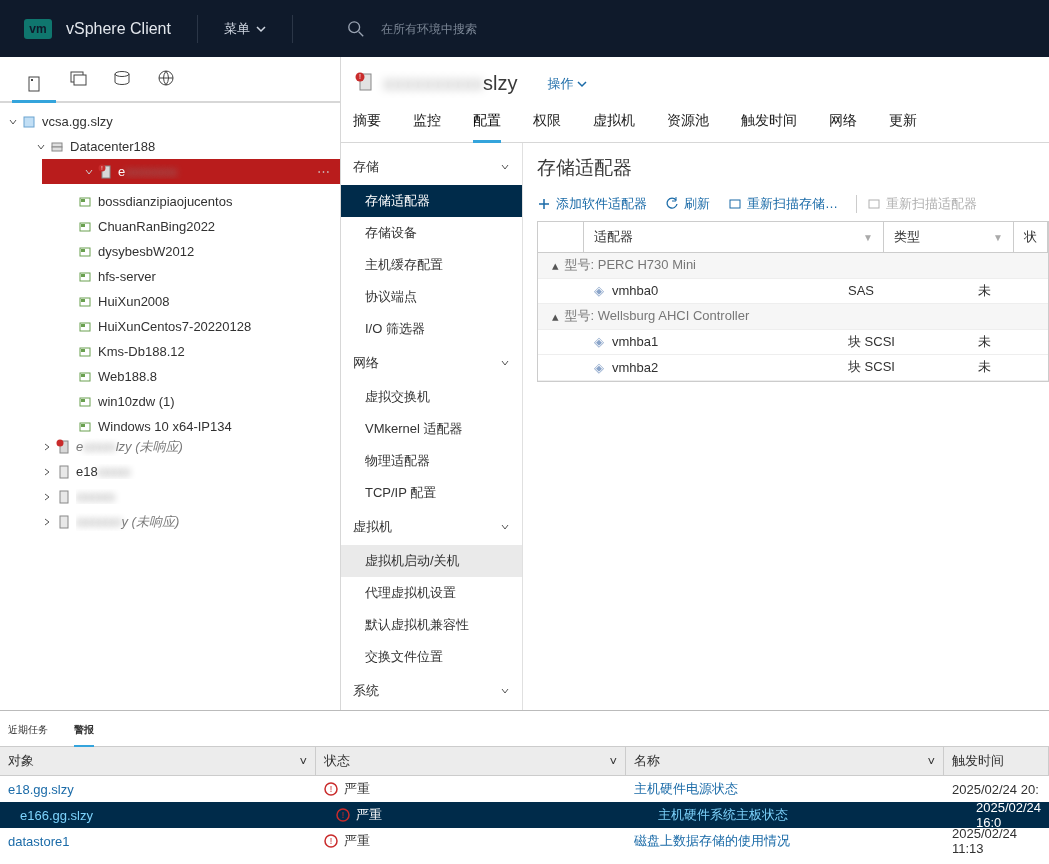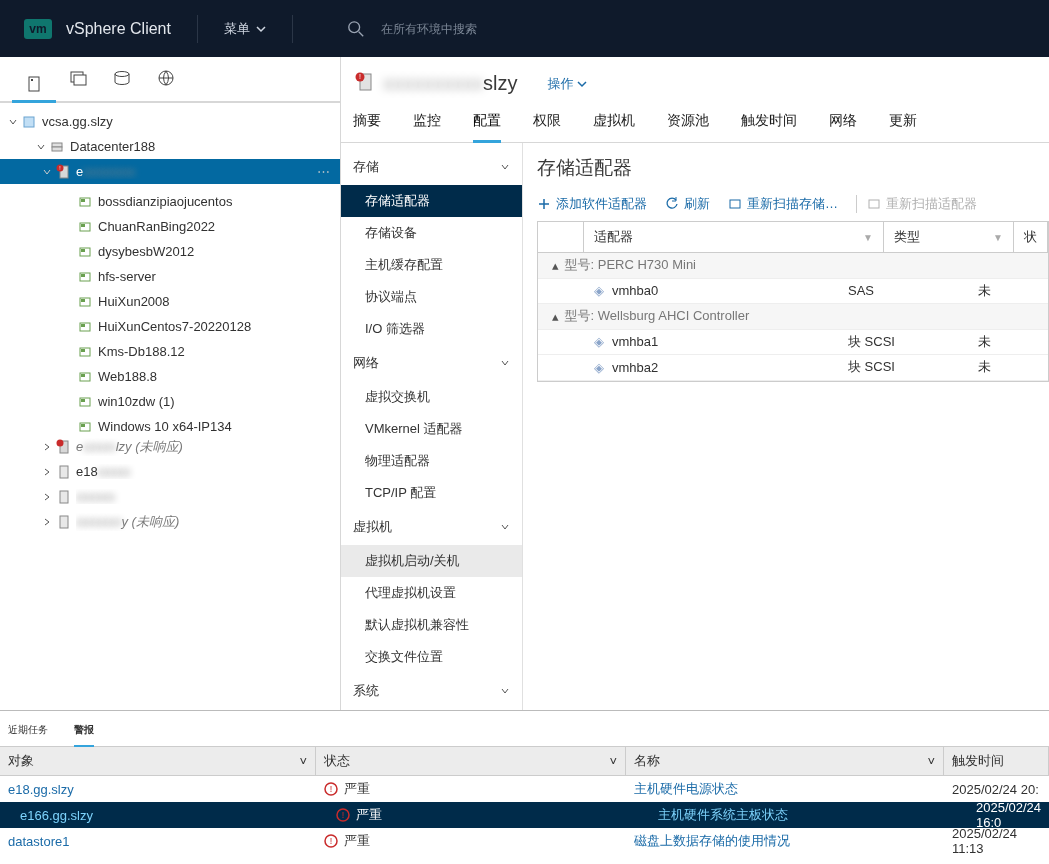--- a/index.html
+++ b/index.html
@@ -14,21 +14,21 @@
 .search-icon { width:18px; height:18px; margin-right:16px; }
 .search-input { background:transparent; border:none; color:#9aa4b3; font-size:12px; outline:none; width:220px; }
 .search-input::placeholder { color:#7c8796; }
 .main-row { display:flex; height:653px; }
 .left-col { width:380px; border-right:1px solid #d7d7d7; display:flex; flex-direction:column; }
 .nav-icons { height:46px; display:flex; align-items:flex-end; padding:0 0 8px 12px; border-bottom:2px solid #d7d7d7; }
 .nav-icons .ni { width:44px; display:flex; justify-content:center; cursor:pointer; padding-bottom:6px; }
 .nav-icons .ni.active { border-bottom:3px solid #34a4dc; margin-bottom:-10px; padding-bottom:7px; }
 .tree { flex:1; overflow:auto; padding-top:6px; font-size:13px; }
 .tree-row { display:flex; align-items:center; height:25px; cursor:pointer; white-space:nowrap; }
-.tree-row.sel { background:#0369a1; color:#fff; }
+.tree-row.sel { background:#b91c1c; color:#fff;margin-left:42px; }
 .tree-row .caret { width:14px; display:flex; justify-content:center; }
 .tree-row .icon { width:18px; display:flex; justify-content:center; margin-right:4px; }
 .lvl0 { padding-left:6px; } .lvl1 { padding-left:34px; } .lvl2 { padding-left:40px; } .lvl3 { padding-left:62px;align-items:flex-end; }
 .tree-row .txt { flex:1; overflow:hidden; text-overflow:ellipsis; }
 .tree-row .more { margin-right:10px; color:#888; display:none; }
 .tree-row.sel .more { display:block; color:#ccc; }
 .blur { color:transparent; text-shadow:0 0 7px #888; }
 .noresp { color:#7a7a7a; font-style:italic; }
 .mid-col { width:auto; flex:1; display:flex; flex-direction:column; }
 .obj-header { padding:14px 12px 0 12px; display:flex; align-items:center; }

